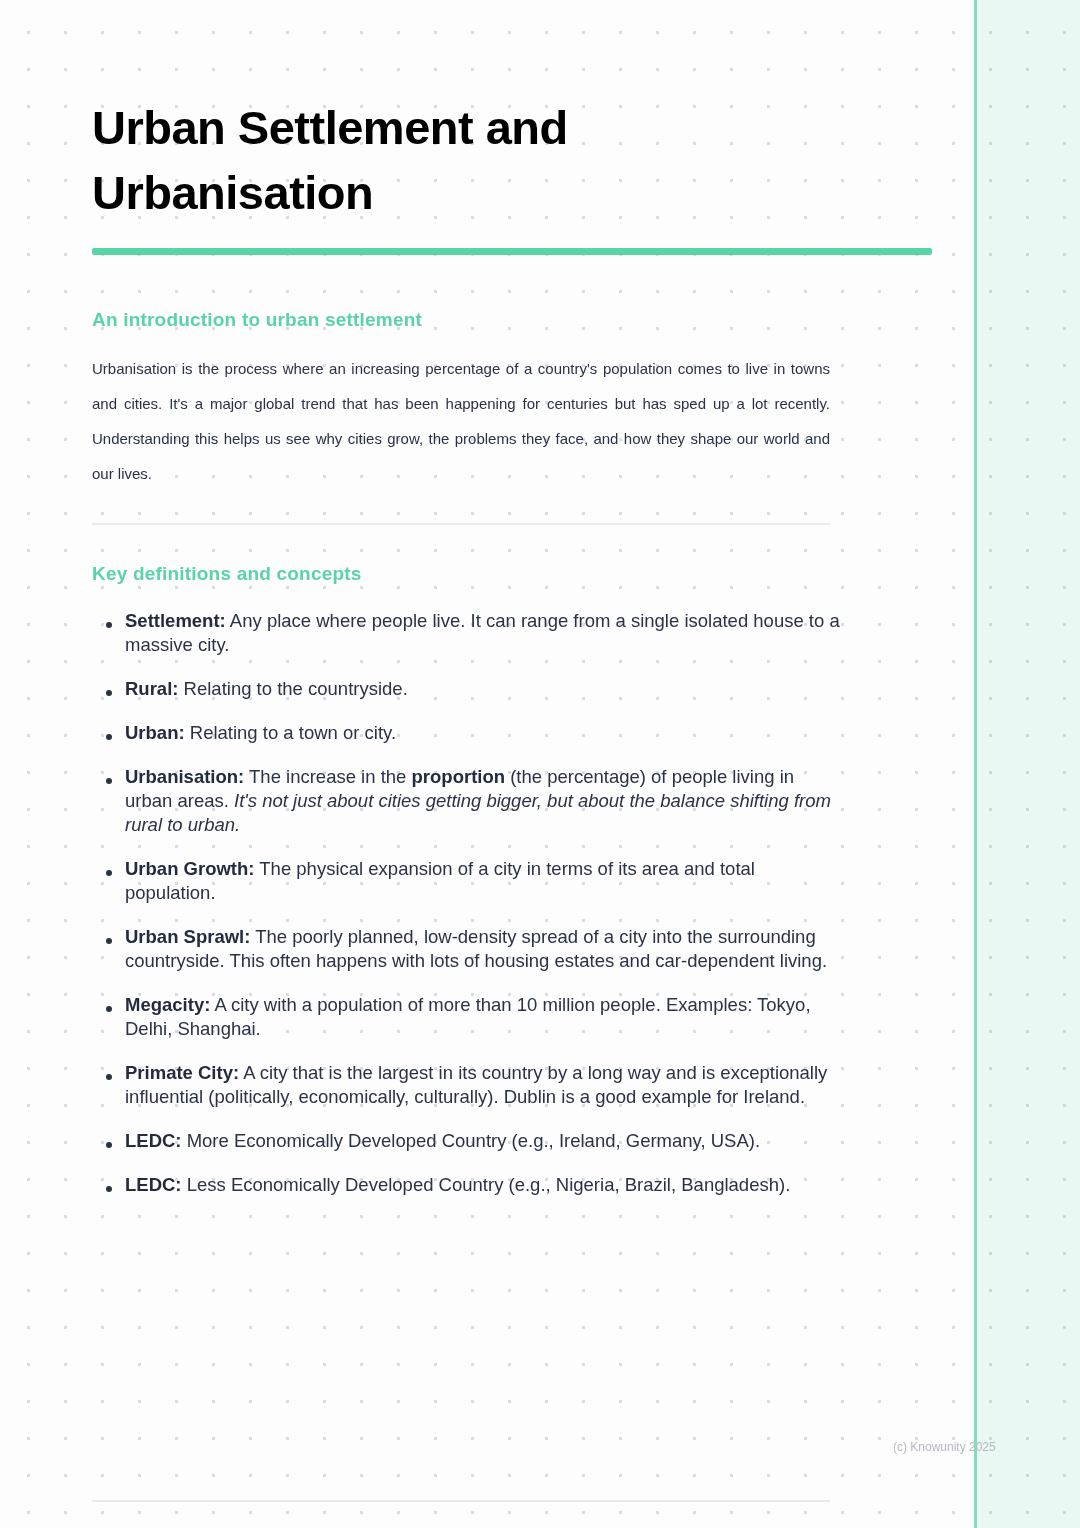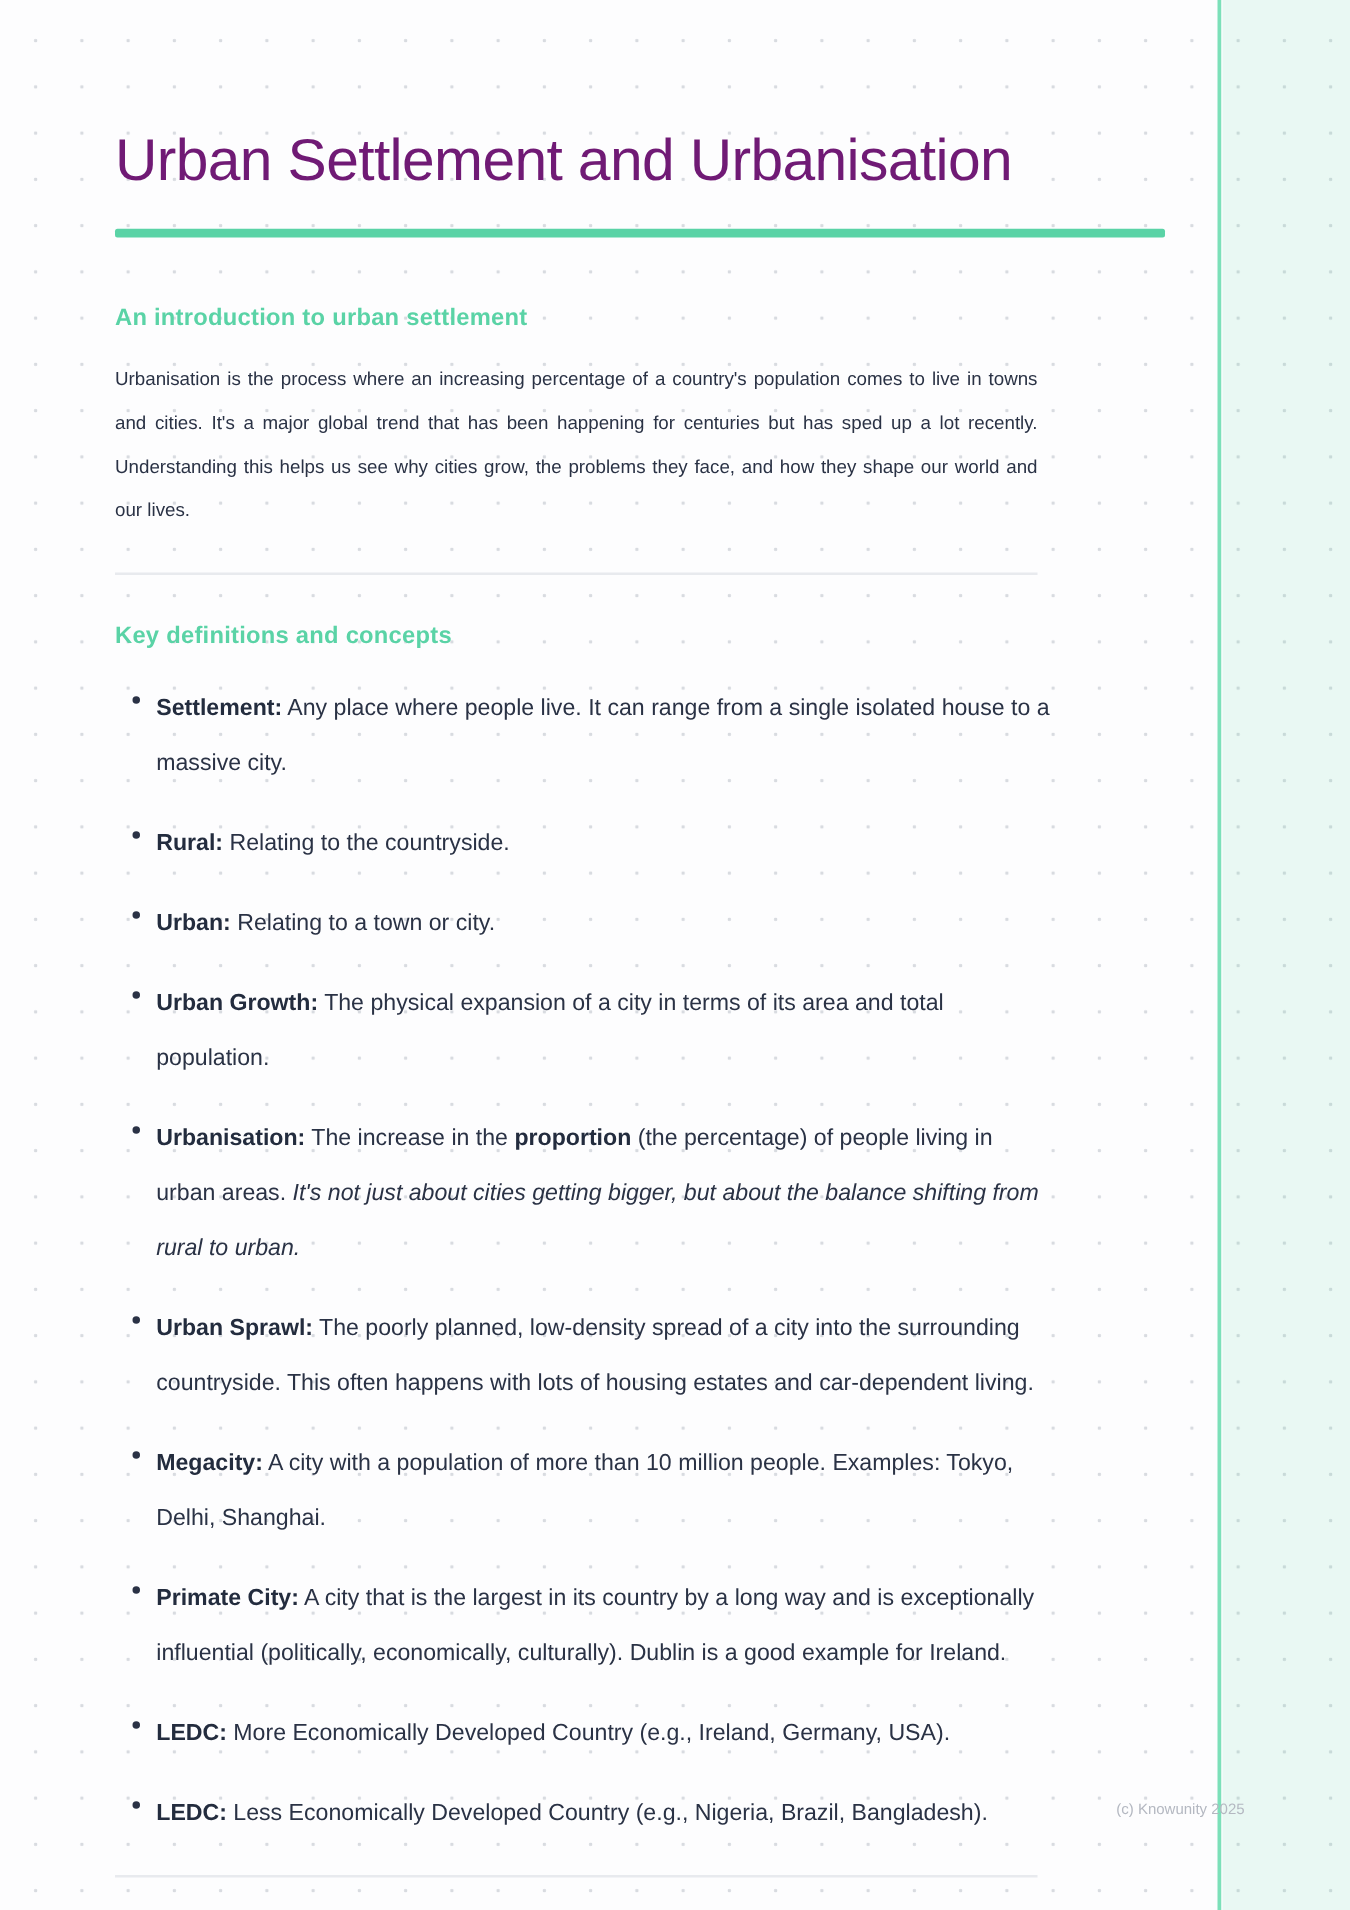--- a/index.html
+++ b/index.html
@@ -23,23 +23,23 @@
     background:#7ce0b9;
   }
   .content {
     position:absolute; left:92px; top:0; width:845px;
   }
   .title {
     margin-top:96px;
     max-width:720px;
     font-size:47px;
     line-height:1.38;
-    font-weight:400;
+    font-weight:700;
     letter-spacing:-0.5px;
-    color:#701a75;
+    color:#000000;
   }
   .title-underline {
     margin-top:22px;
     width:840px; height:7px;
     background:#5ad3a6;
     border-radius:2px;
   }
   .h2 {
     font-size:19px;
     font-weight:800;
@@ -64,21 +64,21 @@
   .defs {
     margin-top:24px;
     width:748px;
     list-style:none;
   }
   .def {
     position:relative;
     padding-left:33px;
     margin-bottom:12px;
     font-size:18.5px;
-    line-height:44px;
+    line-height:24px;
     color:#2a3245;
     margin-top:20px;
   }
   .def::before {
     content:"";
     position:absolute;
     left:14px; top:13px;
     width:6px; height:6px;
     border-radius:50%;
     background:#2a3245;
@@ -115,22 +115,22 @@
   <p class="para">Urbanisation is the process where an increasing percentage of a country's population comes to live in towns and cities. It's a major global trend that has been happening for centuries but has sped up a lot recently. Understanding this helps us see why cities grow, the problems they face, and how they shape our world and our lives.</p>
 
   <div class="divider"></div>
 
   <h2 class="h2 defs-h2">Key definitions and concepts</h2>
 
   <ul class="defs">
     <li class="def"><strong>Settlement:</strong><span> Any place where people live. It can range from a single isolated house to a massive city.</span></li>
     <li class="def"><strong>Rural:</strong><span> Relating to the countryside.</span></li>
     <li class="def"><strong>Urban:</strong><span> Relating to a town or city.</span></li>
+    <li class="def"><strong>Urbanisation:</strong><span> The increase in the </span><strong>proportion</strong><span> (the percentage) of people living in urban areas. </span><em>It's not just about cities getting bigger, but about the balance shifting from rural to urban.</em></li>
     <li class="def"><strong>Urban Growth:</strong><span> The physical expansion of a city in terms of its area and total population.</span></li>
-    <li class="def"><strong>Urbanisation:</strong><span> The increase in the </span><strong>proportion</strong><span> (the percentage) of people living in urban areas. </span><em>It's not just about cities getting bigger, but about the balance shifting from rural to urban.</em></li>
     <li class="def"><strong>Urban Sprawl:</strong><span> The poorly planned, low-density spread of a city into the surrounding countryside. This often happens with lots of housing estates and car-dependent living.</span></li>
     <li class="def"><strong>Megacity:</strong><span> A city with a population of more than 10 million people. Examples: Tokyo, Delhi, Shanghai.</span></li>
     <li class="def"><strong>Primate City:</strong><span> A city that is the largest in its country by a long way and is exceptionally influential (politically, economically, culturally). Dublin is a good example for Ireland.</span></li>
     <li class="def"><strong>LEDC:</strong><span> More Economically Developed Country (e.g., Ireland, Germany, USA).</span></li>
     <li class="def"><strong>LEDC:</strong><span> Less Economically Developed Country (e.g., Nigeria, Brazil, Bangladesh).</span></li>
   </ul>
 
 </div>
 
 <div class="footer">(c) Knowunity 2025</div>

